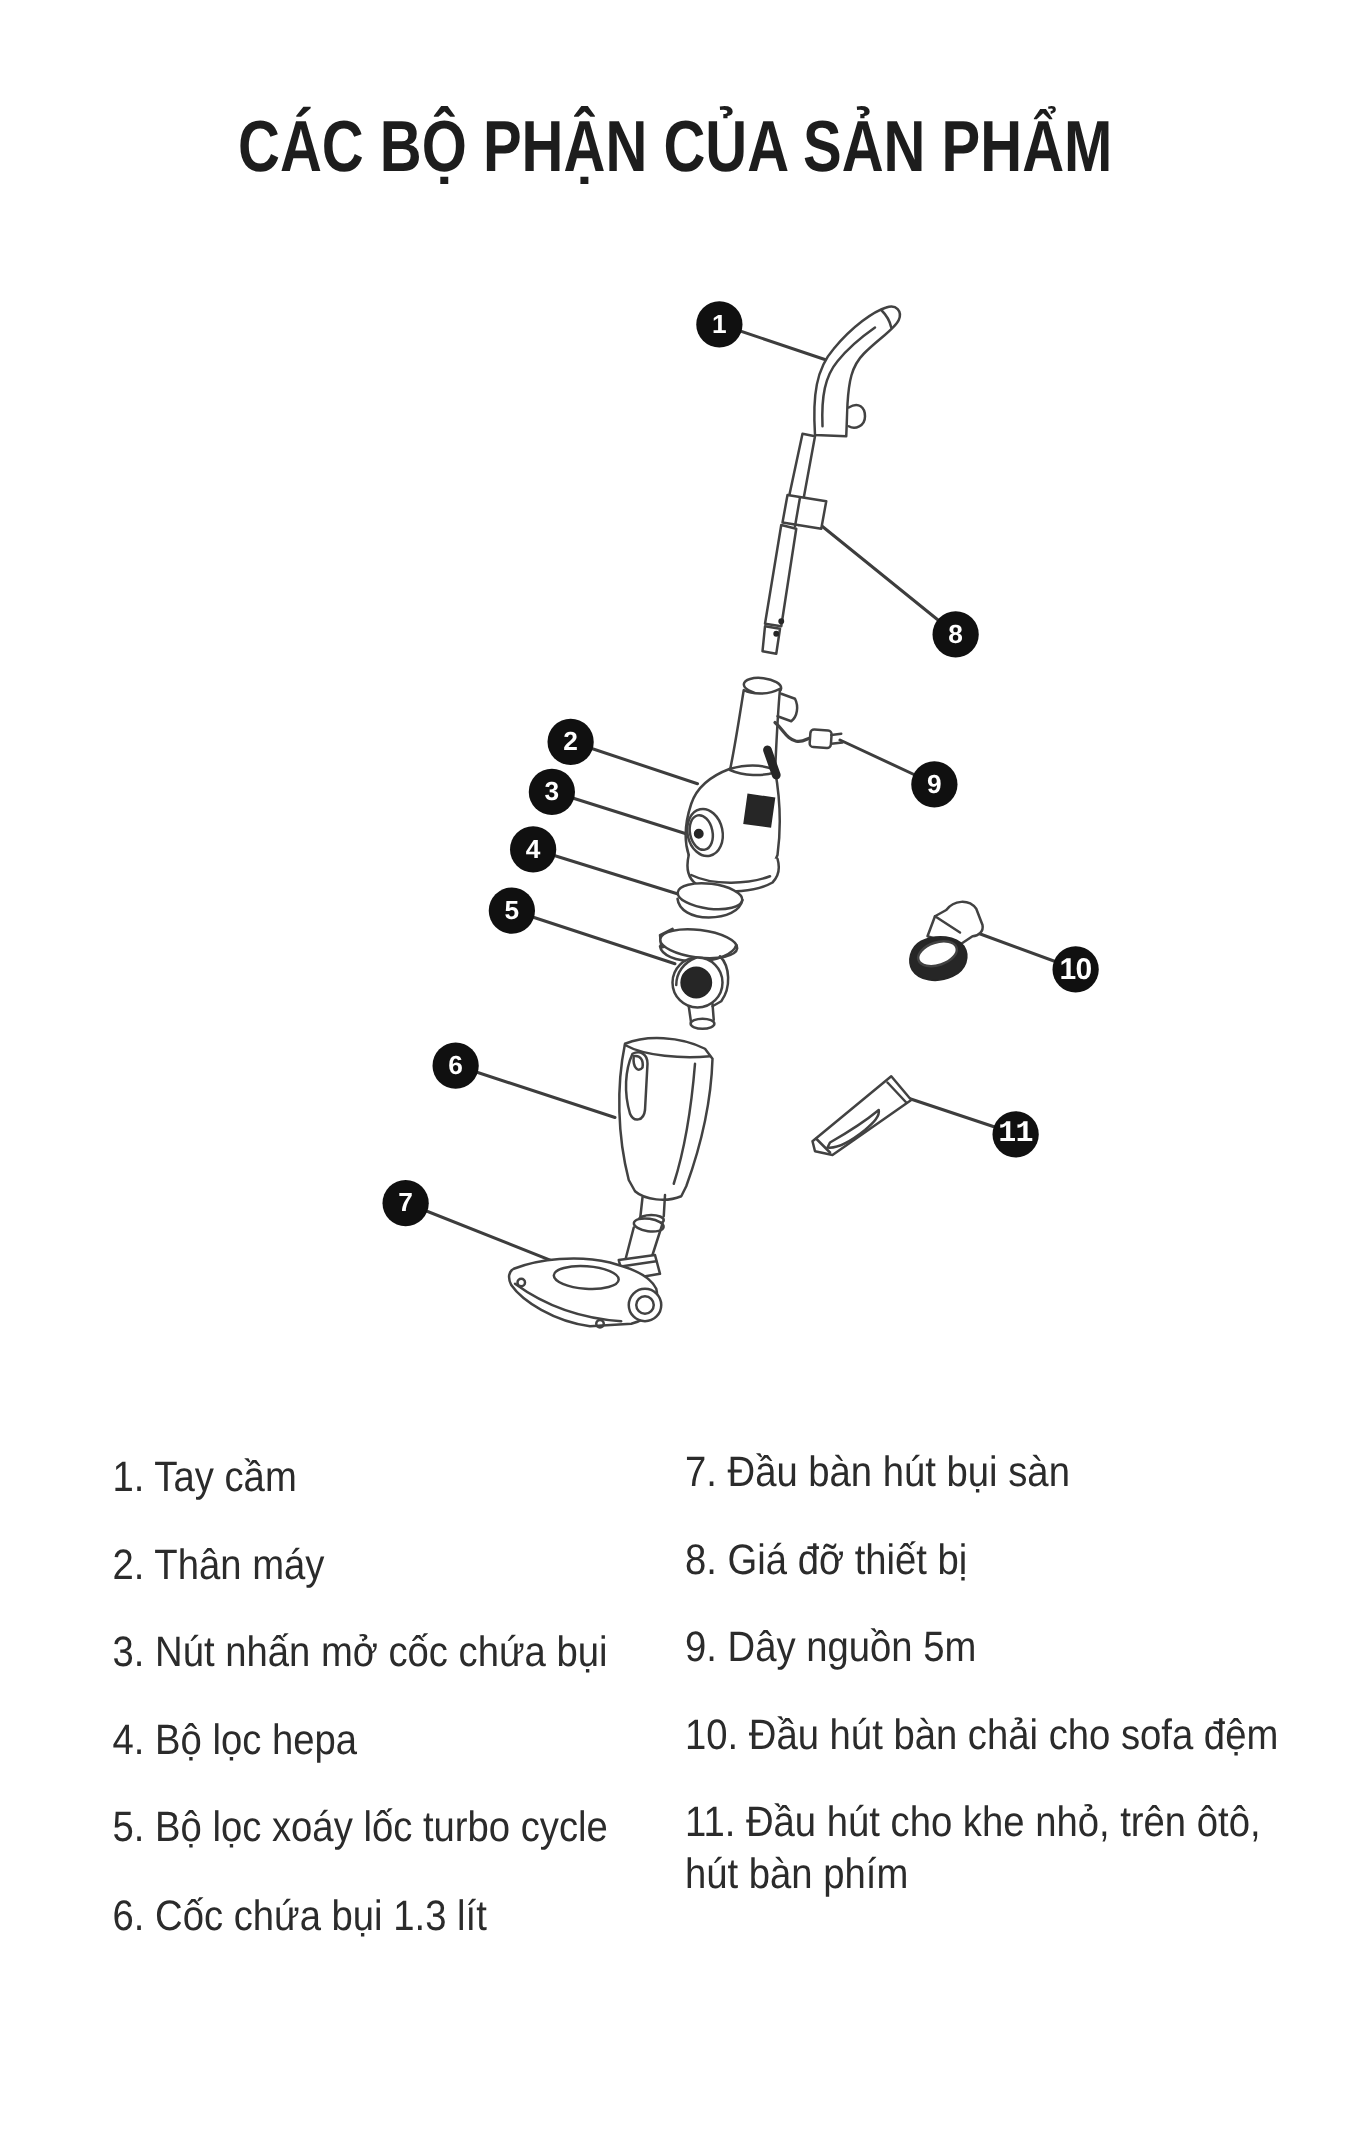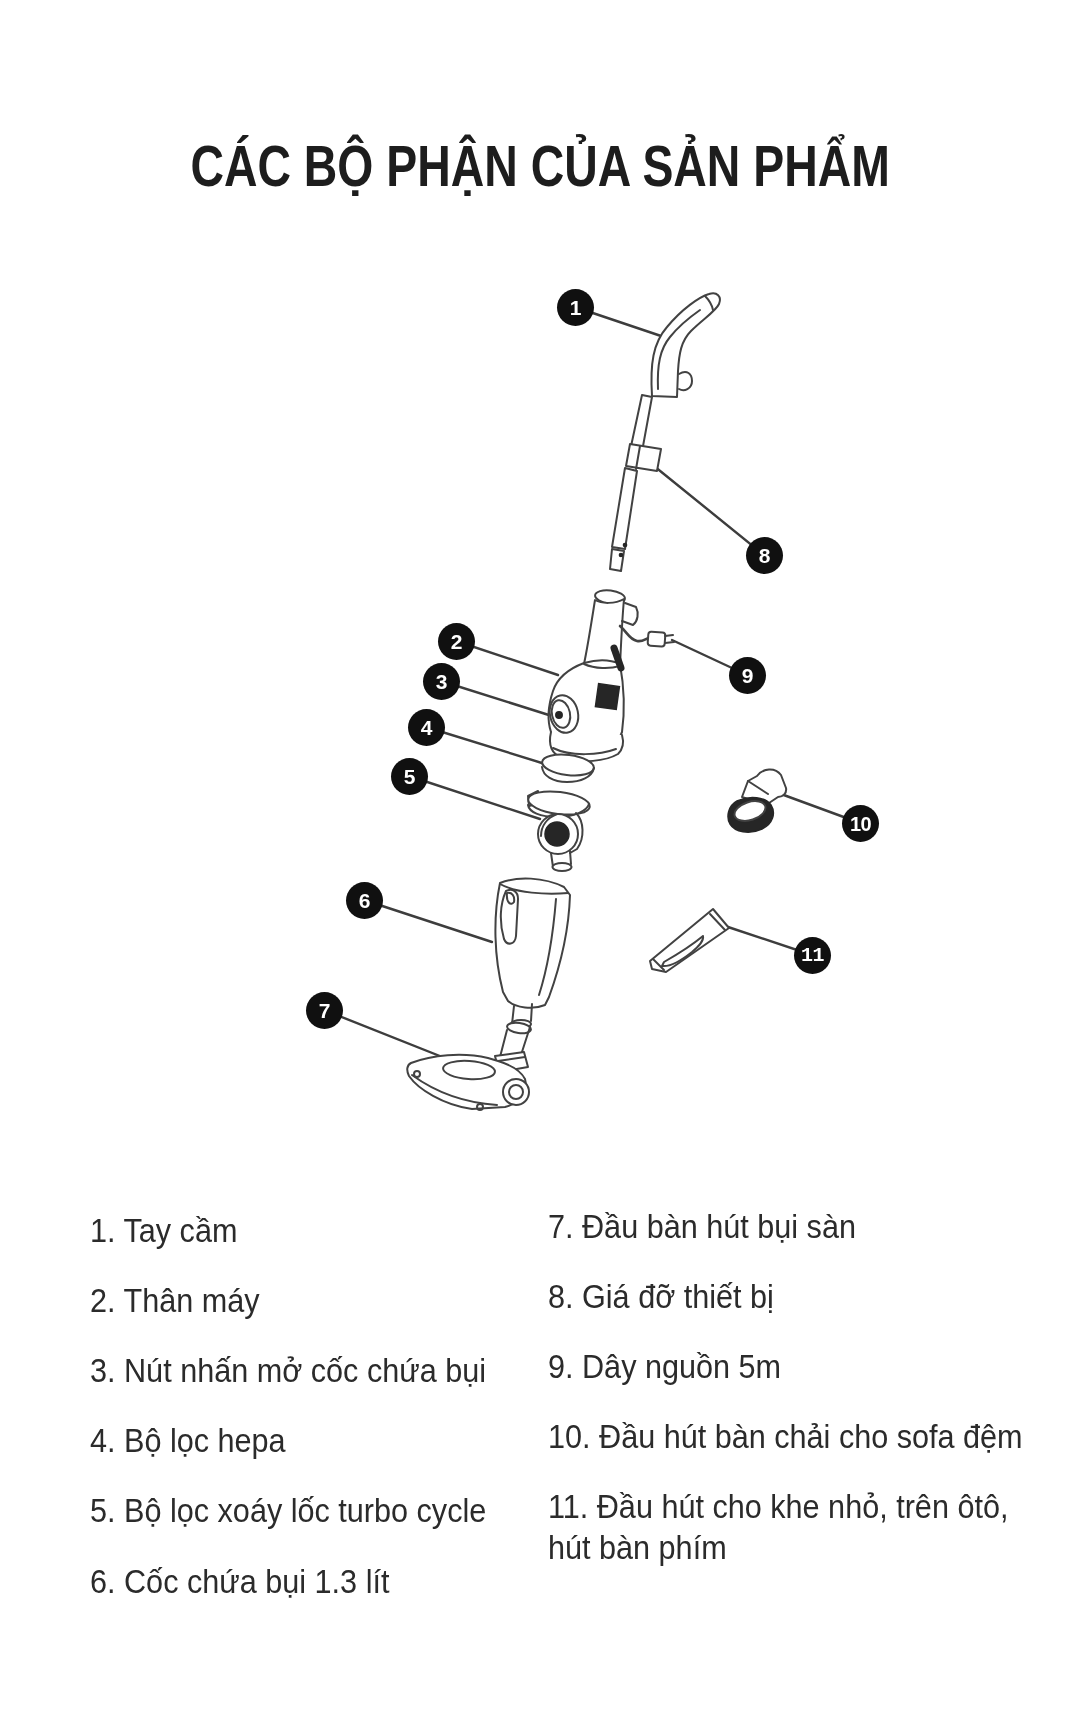--- a/index.html
+++ b/index.html
@@ -9,21 +9,20 @@
     --text:#2b2b2b;
   }
   *{margin:0;padding:0;box-sizing:border-box;}
   html,body{background:#ffffff;}
   body{font-family:"Liberation Sans","DejaVu Sans",sans-serif;}
   .page{
     position:relative;
     width:1080px;height:1639px;
     background:#ffffff;
     overflow:hidden;
-    margin-top:48px;
   }
   
   .title{
     position:absolute;top:84px;left:0;right:0;
     text-align:center;
   }
   .title span{
     display:inline-block;
     font-size:58px;
     font-weight:bold;
@@ -47,21 +46,21 @@
     position:absolute;
     width:37px;height:37px;
     background:var(--badge);
     border-radius:50%;
     color:#ffffff;
     font-weight:bold;
     font-size:21px;
     display:flex;align-items:center;justify-content:center;
     line-height:1;
   }
-  .badge.badge-sm{font-size:20px;letter-spacing:-0.5px;}
+  .badge.badge-sm{font-size:24px;letter-spacing:-0.5px;}
   
   .legend-col{
     position:absolute;
     list-style:none;
   }
   .legend-col.left{left:90px;top:1162px;}
   .legend-col.right{left:548px;top:1158px;width:600px;}
   .legend-col li{
     font-size:34px;
     line-height:1.18;

